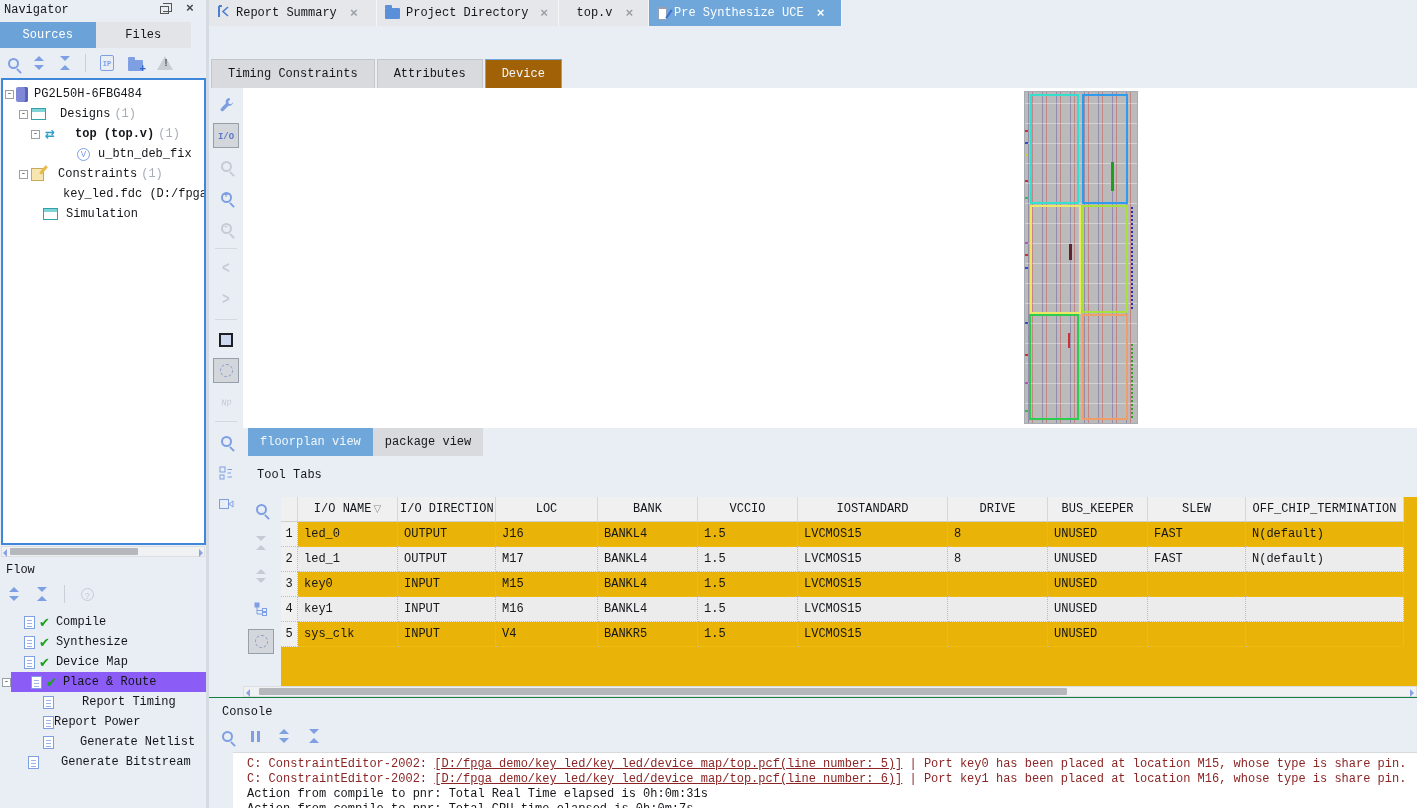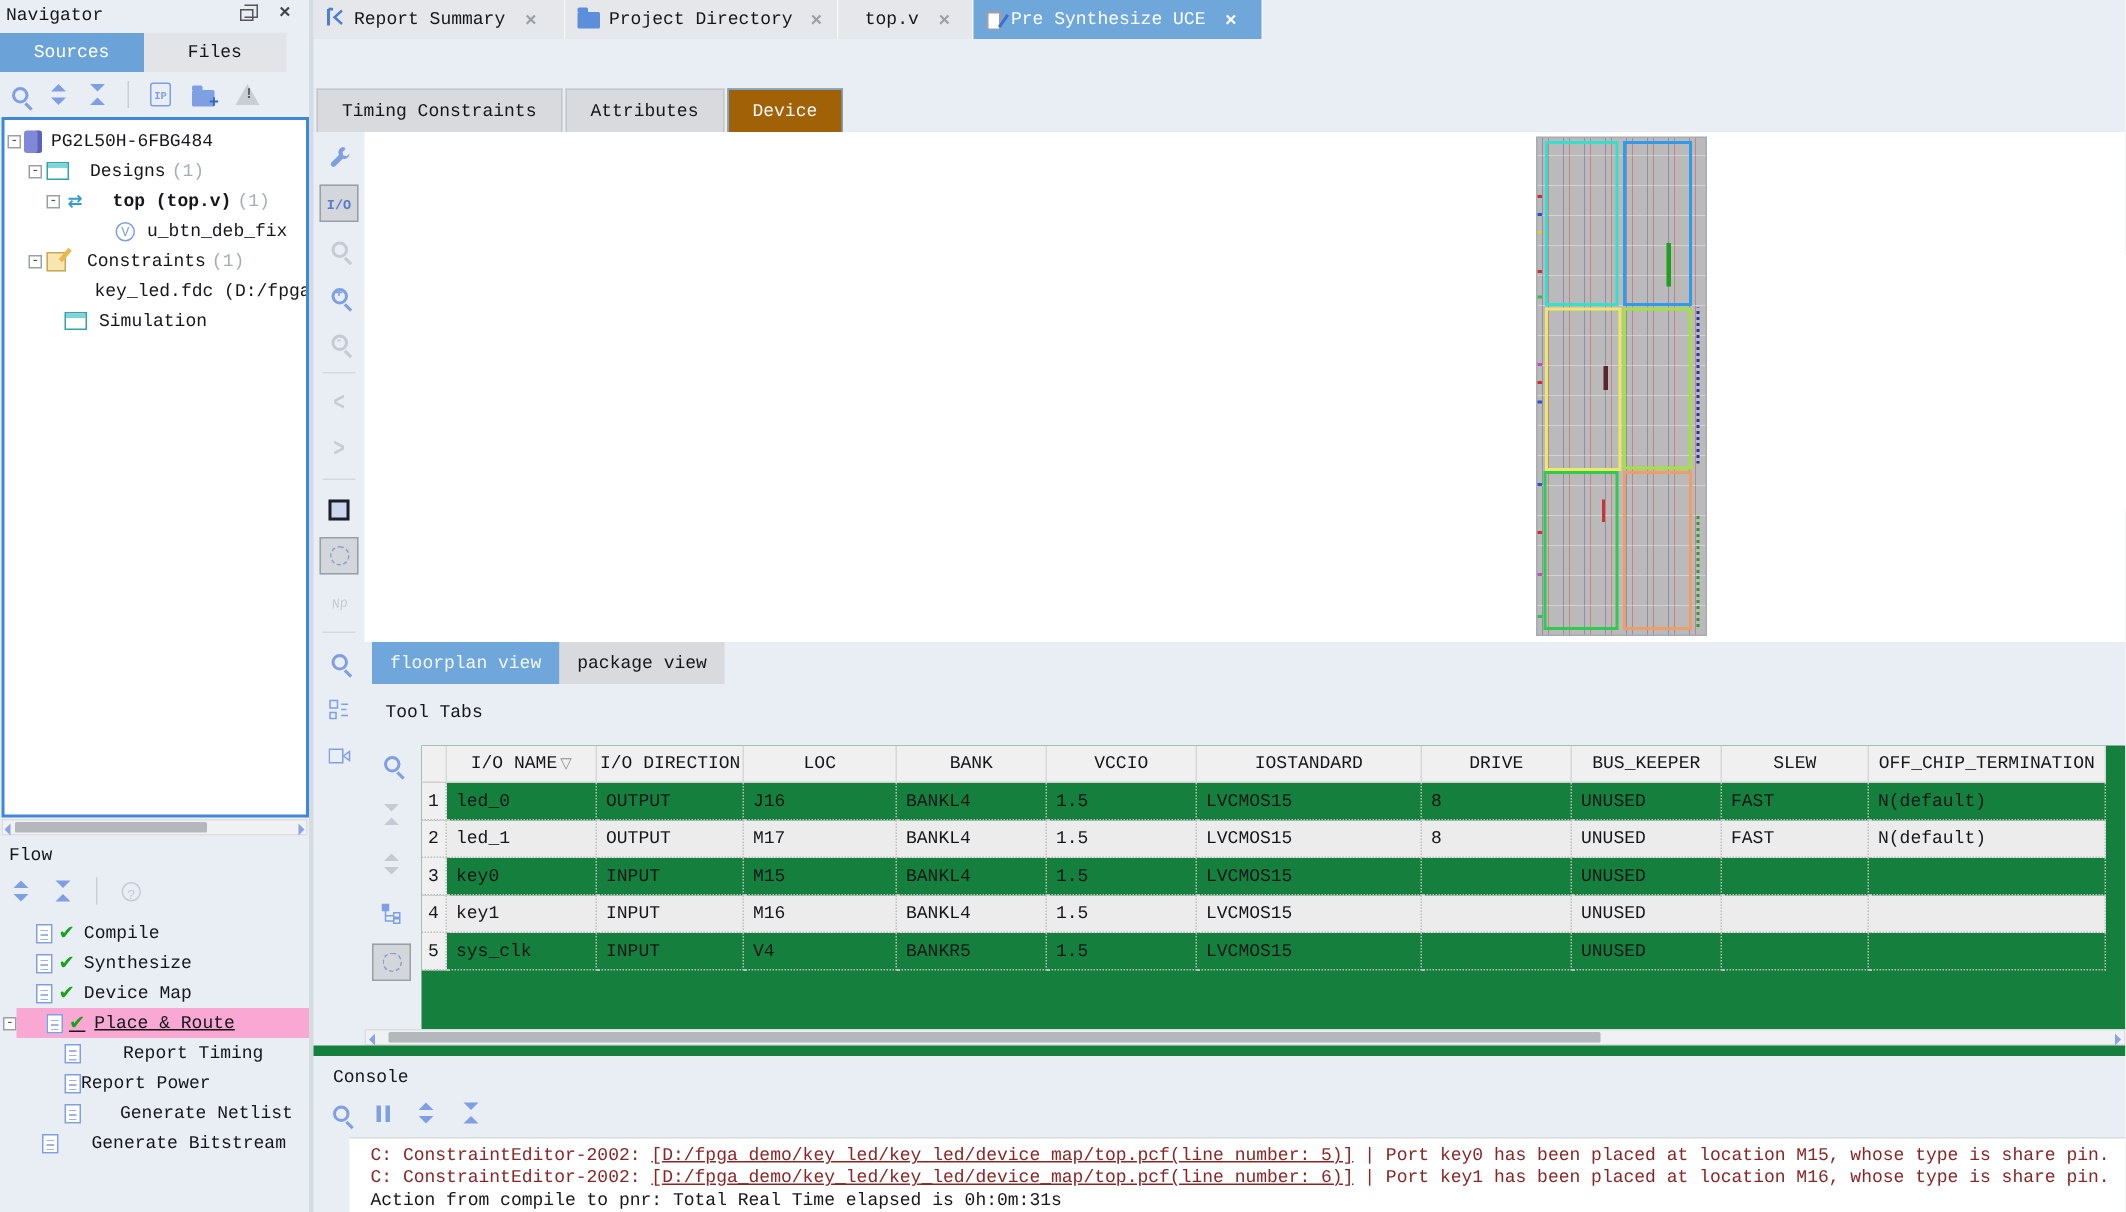--- a/index.html
+++ b/index.html
@@ -88,21 +88,21 @@
   .sb-al{border-top:4px solid transparent;border-bottom:4px solid transparent;border-right:4px solid #8aa3e6;}
   .sb-ar{border-top:4px solid transparent;border-bottom:4px solid transparent;border-left:4px solid #8aa3e6;}
 
   
   #flow-title{left:6px;top:563px;}
   #flow-toolbar{left:0;top:581px;width:206px;height:26px;display:flex;align-items:center;gap:16px;padding-left:8px;}
   #flow-tree{left:0;top:612px;width:206px;height:196px;overflow:hidden;}
   .frow{height:20px;display:flex;align-items:center;white-space:nowrap;}
   .frow .expbox{margin-left:2px;}
   .frow-body{flex:1;display:flex;align-items:center;height:20px;}
-  .frow.selected .frow-body{background:#f9a8d4;text-decoration:underline;}
+  .frow.selected .frow-body{background:#8b5cf6;}
   .i-doc{width:11px;height:13px;border:1px solid #7f9fe3;background:#fff;position:relative;flex:none;}
   .i-doc::after{content:"";position:absolute;left:2px;top:3px;right:2px;height:7px;
     background:repeating-linear-gradient(#9db4ea 0 1px,transparent 1px 3px);}
 
   
   #vsplit{left:206px;top:0;width:3px;height:808px;background:#d5dbe2;}
 
   
   #doc-tabs{left:209px;top:0;width:1208px;height:26px;display:flex;}
   .doctab{height:26px;display:flex;align-items:center;padding:0 8px;background:#e5e7ea;border-right:1px solid #f4f6f8;cursor:default;white-space:nowrap;}
@@ -148,34 +148,34 @@
 
   
   #fp-tabs{left:243px;top:428px;width:1174px;height:30px;display:flex;align-items:flex-start;padding-left:5px;}
   .fptab{height:28px;line-height:28px;padding:0 12px;background:#d8dade;cursor:default;}
   .fptab.active{background:#6fa7da;color:#f2f7fc;}
   #tool-tabs-label{left:257px;top:468px;}
 
   
   #table-toolbar{left:245px;top:497px;width:32px;display:flex;flex-direction:column;align-items:center;}
   #table-toolbar .vbtn{margin-bottom:8px;}
-  #io-table{left:281px;top:497px;width:1136px;height:190px;background:#15803d;overflow:hidden;}
+  #io-table{left:281px;top:497px;width:1136px;height:190px;background:#eab308;overflow:hidden;}
   .tr{display:flex;height:25px;}
   .th,.td{flex:none;border-right:1px dotted #bdbdbd;border-bottom:1px dotted #bdbdbd;padding:0 6px;line-height:24px;overflow:hidden;white-space:nowrap;}
   .tr.head .th{background:#f0f0f0;border-right:1px solid #d7d7d7;border-bottom:1px solid #cfcfcf;text-align:center;padding:0 2px;}
   .td.rownum{background:#f0f0f0;text-align:center;padding:0 2px;}
   .tr.even .td:not(.rownum){background:#ececec;}
   .funnel{color:#888;font-size:10px;font-family:"DejaVu Sans",sans-serif;margin-left:2px;}
   .funnel::after{content:"\25BD";}
 
   
   #main-hscroll{left:243px;top:686px;width:1174px;height:11px;background:#f0f1f3;border:1px solid #dcdee2;}
 
   
-  #console{left:209px;top:697px;width:1208px;height:111px;border-top:7px solid #15803d;}
+  #console{left:209px;top:697px;width:1208px;height:111px;border-top:1px solid #15803d;}
   #console-title{position:absolute;left:13px;top:7px;}
   #console-toolbar{position:absolute;left:13px;top:27px;display:flex;align-items:center;gap:18px;height:22px;}
   #console-log{position:absolute;left:24px;top:54px;right:0;bottom:0;background:#fff;border-top:1px solid #d8dadd;padding:4px 0 0 14px;overflow:hidden;}
   .cline{height:15px;line-height:15px;white-space:nowrap;}
   .cline.warn{color:#8b2525;}
   .cline .link{text-decoration:underline;}
 </style>
 </head>
 <body>
 

